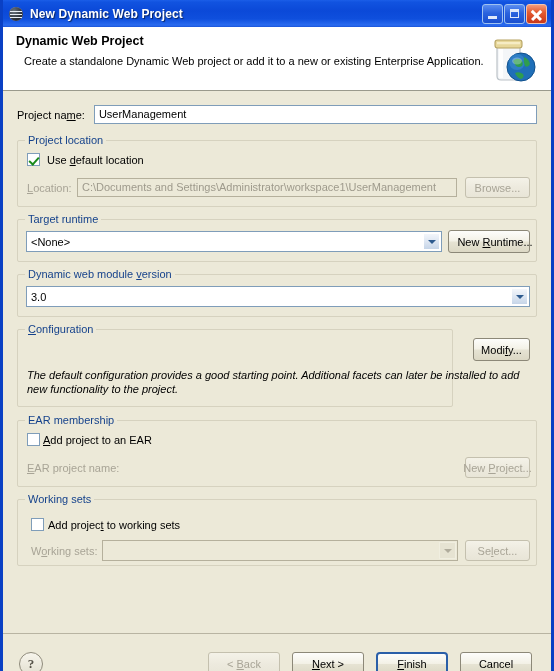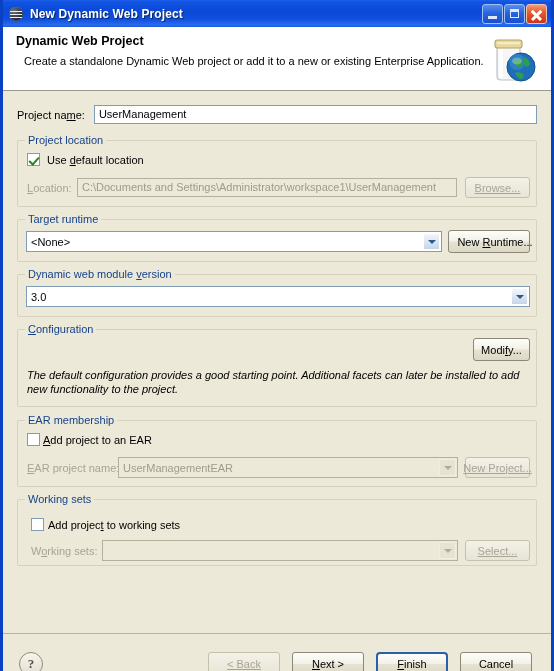--- a/index.html
+++ b/index.html
@@ -289,21 +289,20 @@
     font-family: "Liberation Sans", sans-serif;
     display: flex; align-items: center; justify-content: center;
     box-sizing: border-box;
     text-align: center;
     white-space: nowrap;
   }
   .btn.disabled {
     color: #a8a496;
     border-color: #c4c0ae;
     background: linear-gradient(to bottom, #f4f2e8 0%, #edeade 50%, #e8e5d7 100%);
-    text-decoration: underline;
   }
   .btn.default {
     border: 2px solid #2a5fa8;
     border-radius: 4px;
   }
 
   .desc-text {
     position: absolute;
     font-size: 11px;
     color: #000;
@@ -408,41 +407,37 @@
     </div>
 
     <div class="group" style="left:14px; top:183px; width:520px; height:43px;">
       <span class="group-title">Dynamic web module <u class="mn">v</u>ersion</span>
       <div class="combo" style="position:absolute; left:8px; top:11px; width:504px;">
         <span>3.0</span>
         <span class="arrow"></span>
       </div>
     </div>
 
-    <div class="group" style="left:14px; top:238px; width:520px; height:78px;">
+    <div class="group" style="left:14px; top:238px; width:436px; height:78px;">
       <span class="group-title"><u class="mn">C</u>onfiguration</span>
       <div class="btn" style="position:absolute; left:455px; top:8px; width:57px; height:23px;">
         <span>Modi<u class="mn">f</u>y...</span>
       </div>
       <div class="desc-text" style="left:9px; top:38px; width:498px;font-style:italic;">The default configuration provides a good starting point. Additional facets can later be installed to add new functionality to the project.</div>
     </div>
 
     <div class="group" style="left:14px; top:329px; width:520px; height:67px;">
       <span class="group-title">EAR membership</span>
 
       <div class="cbrow" style="position:absolute; left:9px; top:12px; gap:3px;">
         <span class="cb"></span>
         <span class="lbl"><u class="mn">A</u>dd project to an EAR</span>
       </div>
 
       <span class="lbl dis" style="position:absolute; left:9px; top:41px;"><u class="mn">E</u>AR project name:</span>
-      <div class="combo disabled" style="position:absolute; left:100px; top:36px; width:340px;">
-        <span>UserManagementEAR</span>
-        <span class="arrow"></span>
-      </div>
       <div class="btn disabled" style="position:absolute; left:447px; top:36px; width:65px; height:21px;">
         <span>New <u class="mn">P</u>roject...</span>
       </div>
     </div>
 
     <div class="group" style="left:14px; top:408px; width:520px; height:67px;">
       <span class="group-title">Working sets</span>
 
       <div class="cbrow" style="position:absolute; left:13px; top:18px; gap:4px;">
         <span class="cb"></span>

